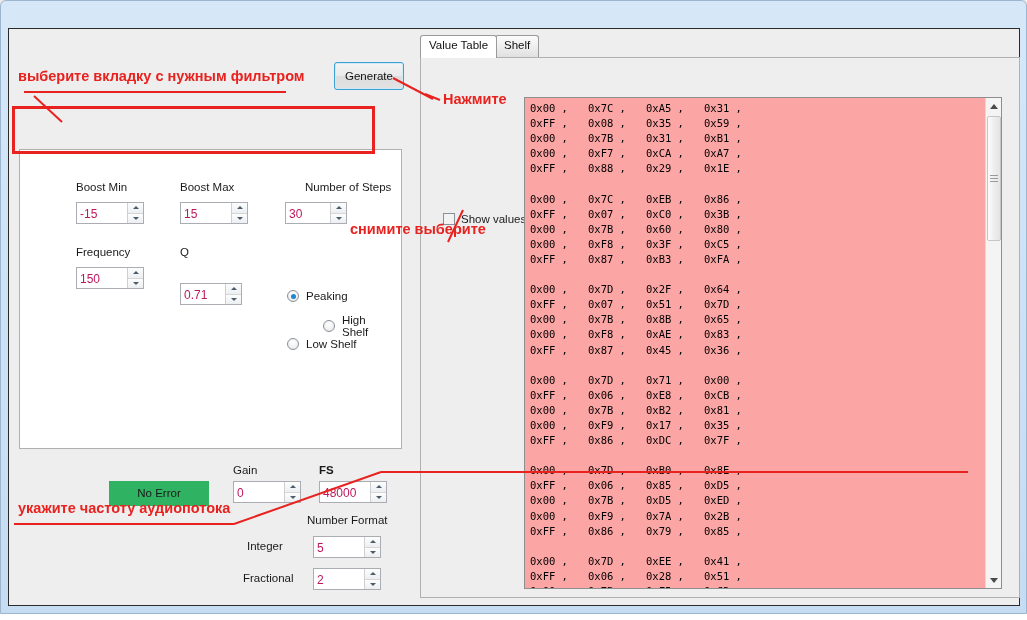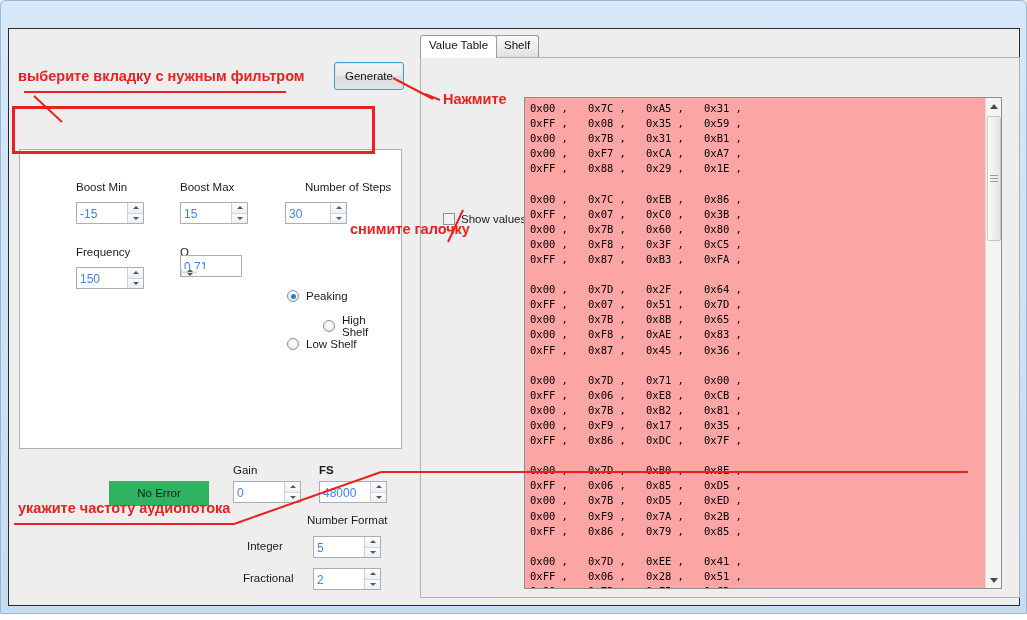--- a/index.html
+++ b/index.html
@@ -88,21 +88,21 @@
   }
 
   .fld-label { position:absolute; font-size:11.5px; color:#1a1a1a; white-space:nowrap; }
 
   .spin {
     position:absolute; height:22px;
     background:#ffffff; border:1px solid #abadb3;
     display:flex; align-items:stretch;
   }
   .spin .val {
-    flex:1; font-size:12px; color:#3b82f6;
+    flex:1; font-size:12px; color:#be185d;
     padding:2px 0 0 3px; line-height:18px;
     background:#fff; outline:none; border:none;
     overflow:hidden; white-space:nowrap;
   }
   .spin .btns {
     width:16px; display:flex; flex-direction:column;
     border-left:1px solid #cfcfcf;
   }
   .spin .btns div {
     flex:1; background:linear-gradient(to bottom,#fdfdfd,#eceff2);
@@ -273,21 +273,21 @@
               <div>
                   <span class="arrw up"></span>
                 </div>
               <div>
                   <span class="arrw dn"></span>
                 </div>
             </div>
           </div>
 
           <div class="fld-label" style="left:150px; top:86px;">Q</div>
-          <div class="spin" style="left:150px; top:95px; width:62px;flex-direction:column;">
+          <div class="spin" style="left:150px; top:123px; width:62px;">
             <div class="val">0.71</div>
             <div class="btns">
               <div>
                   <span class="arrw up"></span>
                 </div>
               <div>
                   <span class="arrw dn"></span>
                 </div>
             </div>
           </div>
@@ -416,14 +416,14 @@
   <path d="M393,78 L433,99" stroke="#e8221f" stroke-width="2" fill="none"></path>
   <path d="M440,100 L425,94" stroke="#e8221f" stroke-width="2" fill="none"></path>
   <path d="M463,210 L448,242" stroke="#e8221f" stroke-width="2" fill="none"></path>
   <path d="M381,472 L968,472 " stroke="#e8221f" stroke-width="2" fill="none"></path>
   <path d="M381,472 L234,524" stroke="#e8221f" stroke-width="2" fill="none"></path>
   <path d="M14,524 L234,524" stroke="#e8221f" stroke-width="2" fill="none"></path>
 </svg>
 
 <div class="anno" style="left:18px; top:68px;">выберите вкладку с нужным фильтром</div>
 <div class="anno" style="left:443px; top:91px;">Нажмите</div>
-<div class="anno" style="left:350px; top:221px;">снимите галочку</div>
+<div class="anno" style="left:350px; top:221px;">снимите выберите</div>
 <div class="anno" style="left:18px; top:500px;">укажите частоту аудиопотока</div>
 
 </body></html>

